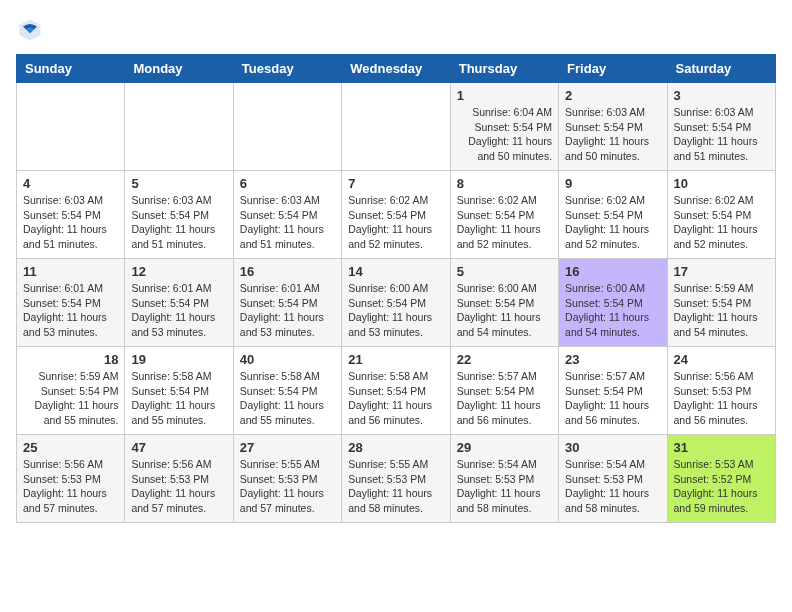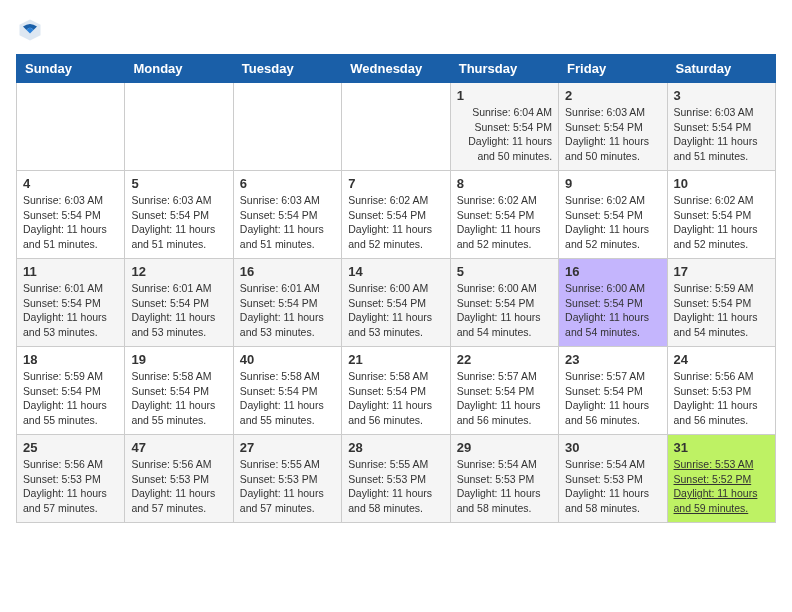--- a/index.html
+++ b/index.html
@@ -253,21 +253,21 @@
         </td>
         <td style="background: rgb(245, 245, 245); margin-top: 17px;">
           <span class="day-num">17</span>
           <div class="cell-info" style="white-space: pre-line;">Sunrise: 5:59 AM
 Sunset: 5:54 PM
 Daylight: 11 hours
 and 54 minutes.</div>
         </td>
       </tr>
       <tr>
-        <td style="background: rgb(255, 255, 255);">
+        <td style="background: rgb(255, 255, 255); text-align: right;">
           <span class="day-num">18</span>
           <div class="cell-info" style="white-space: pre-line;">Sunrise: 5:59 AM
 Sunset: 5:54 PM
 Daylight: 11 hours
 and 55 minutes.</div>
         </td>
         <td style="background: rgb(255, 255, 255); margin-top: 31px;">
           <span class="day-num">19</span>
           <div class="cell-info" style="white-space: pre-line;">Sunrise: 5:58 AM
 Sunset: 5:54 PM
@@ -348,20 +348,20 @@
         </td>
         <td style="background: rgb(245, 245, 245);">
           <span class="day-num">30</span>
           <div class="cell-info" style="white-space: pre-line;">Sunrise: 5:54 AM
 Sunset: 5:53 PM
 Daylight: 11 hours
 and 58 minutes.</div>
         </td>
         <td style="background: #bef264;">
           <span class="day-num">31</span>
-          <div class="cell-info" style="white-space: pre-line; text-decoration: underline;">Sunrise: 5:53 AM
+          <div class="cell-info" style="white-space: pre-line;">Sunrise: 5:53 AM
 Sunset: 5:52 PM
 Daylight: 11 hours
 and 59 minutes.</div>
         </td>
       </tr>
     </tbody>
 </table>
 
 </body></html>

